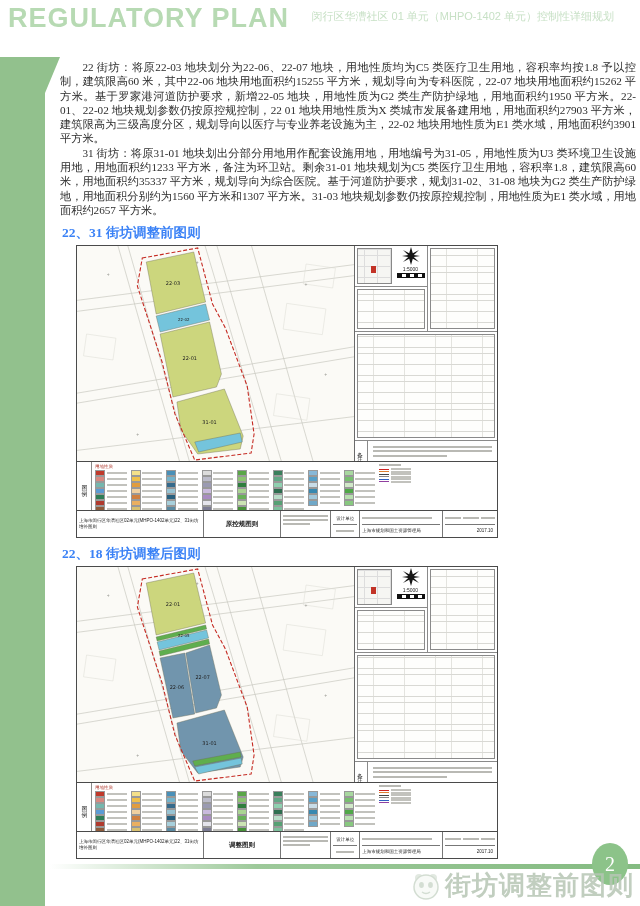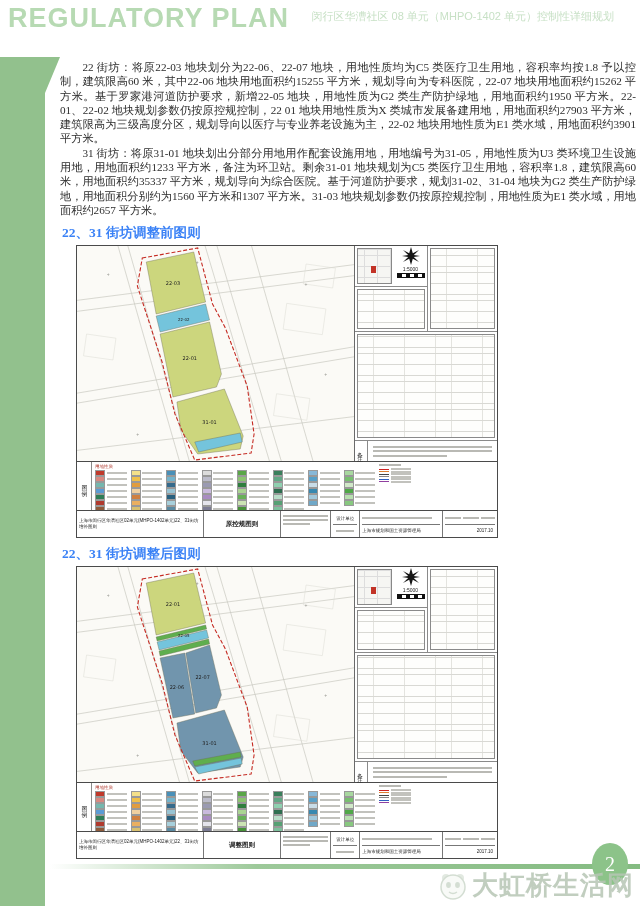--- a/index.html
+++ b/index.html
@@ -94,30 +94,30 @@
      color:#b7c6b5;font-size:26px;font-weight:bold;letter-spacing:1px;opacity:0.85;
      font-family:"Liberation Serif","DejaVu Serif",serif;}
 </style>
 </head>
 <body>
 
 <div class="page">
 
   <div class="hdr-en">REGULATORY PLAN</div>
   <div class="hdr-cn">
-    <div>闵行区华漕社区 08 单元（MHPO-1402 单元）控制性详细规划</div>
+    <div>闵行区华漕社区 01 单元（MHPO-1402 单元）控制性详细规划</div>
   </div>
   <div class="green-bar"></div>
   <div class="green-tri"></div>
 
   <div class="content">
 
     <div class="body-text">
       <p>22 街坊：将原22-03 地块划分为22-06、22-07 地块，用地性质均为C5 类医疗卫生用地，容积率均按1.8 予以控制，建筑限高60 米，其中22-06 地块用地面积约15255 平方米，规划导向为专科医院，22-07 地块用地面积约15262 平方米。基于罗家港河道防护要求，新增22-05 地块，用地性质为G2 类生产防护绿地，用地面积约1950 平方米。22-01、22-02 地块规划参数仍按原控规控制，22 01 地块用地性质为X 类城市发展备建用地，用地面积约27903 平方米，建筑限高为三级高度分区，规划导向以医疗与专业养老设施为主，22-02 地块用地性质为E1 类水域，用地面积约3901 平方米。</p>
-      <p>31 街坊：将原31-01 地块划出分部分用地用作配套设施用地，用地编号为31-05，用地性质为U3 类环境卫生设施用地，用地面积约1233 平方米，备注为环卫站。剩余31-01 地块规划为C5 类医疗卫生用地，容积率1.8，建筑限高60 米，用地面积约35337 平方米，规划导向为综合医院。基于河道防护要求，规划31-02、31-04 地块为G2 类生产防护绿地，用地面积分别约为1560 平方米和1307 平方米。31-03 地块规划参数仍按原控规控制，用地性质为E1 类水域，用地面积约2657 平方米。</p>
+      <p>31 街坊：将原31-01 地块划出分部分用地用作配套设施用地，用地编号为31-05，用地性质为U3 类环境卫生设施用地，用地面积约1233 平方米，备注为环卫站。剩余31-01 地块规划为C5 类医疗卫生用地，容积率1.8，建筑限高60 米，用地面积约35337 平方米，规划导向为综合医院。基于河道防护要求，规划31-02、31-08 地块为G2 类生产防护绿地，用地面积分别约为1560 平方米和1307 平方米。31-03 地块规划参数仍按原控规控制，用地性质为E1 类水域，用地面积约2657 平方米。</p>
     </div>
 
     <div class="map-heading">22、31 街坊调整前图则</div>
     <div class="map-panel">
       <div class="map-top">
         <div class="map-canvas">
           <svg class="road-layer" viewBox="0 0 280 215" preserveAspectRatio="none">
             <g stroke="#c8c8c0" stroke-width="0.7" fill="none">
               <path d="M40,-5 L105,220"></path>
                 <path d="M50,-5 L115,220"></path>
@@ -485,21 +485,21 @@
           <div class="r1">
               <span class="bar" style="width:16px;margin:0;display:inline-block;"></span>
               <span class="bar" style="width:16px;margin:0;display:inline-block;"></span>
               <span class="bar" style="width:14px;margin:0;display:inline-block;"></span>
             </div>
           <div class="r2">2017.10</div>
         </div>
       </div>
     </div>
 
-    <div class="map-heading">22、31 街坊调整后图则</div>
+    <div class="map-heading">22、18 街坊调整后图则</div>
     <div class="map-panel">
       <div class="map-top">
         <div class="map-canvas">
           <svg class="road-layer" viewBox="0 0 280 215" preserveAspectRatio="none">
             <g stroke="#c8c8c0" stroke-width="0.7" fill="none">
               <path d="M40,-5 L105,220"></path>
                 <path d="M50,-5 L115,220"></path>
               <path d="M128,-5 L196,220"></path>
                 <path d="M140,-5 L208,220"></path>
               <path d="M-5,55 L285,18"></path>
@@ -882,16 +882,16 @@
   <div class="page-circle">2</div>
   <div class="watermark">
     <svg width="30" height="30" viewBox="0 0 30 30">
       <circle cx="8" cy="7" r="4" fill="#dde6dc"></circle>
         <circle cx="22" cy="7" r="4" fill="#dde6dc"></circle>
       <circle cx="15" cy="16" r="12" fill="#f7faf6" stroke="#ccd8cb" stroke-width="1.5"></circle>
       <ellipse cx="10.5" cy="14" rx="2.4" ry="3" fill="#cdd9cc"></ellipse>
       <ellipse cx="19.5" cy="14" rx="2.4" ry="3" fill="#cdd9cc"></ellipse>
       <path d="M11,21 Q15,24 19,21" stroke="#ccd8cb" stroke-width="1.4" fill="none"></path>
     </svg>
-    <span>大虹桥生活网</span>
+    <span>街坊调整前图则</span>
   </div>
 
 </div>
 
 </body></html>

